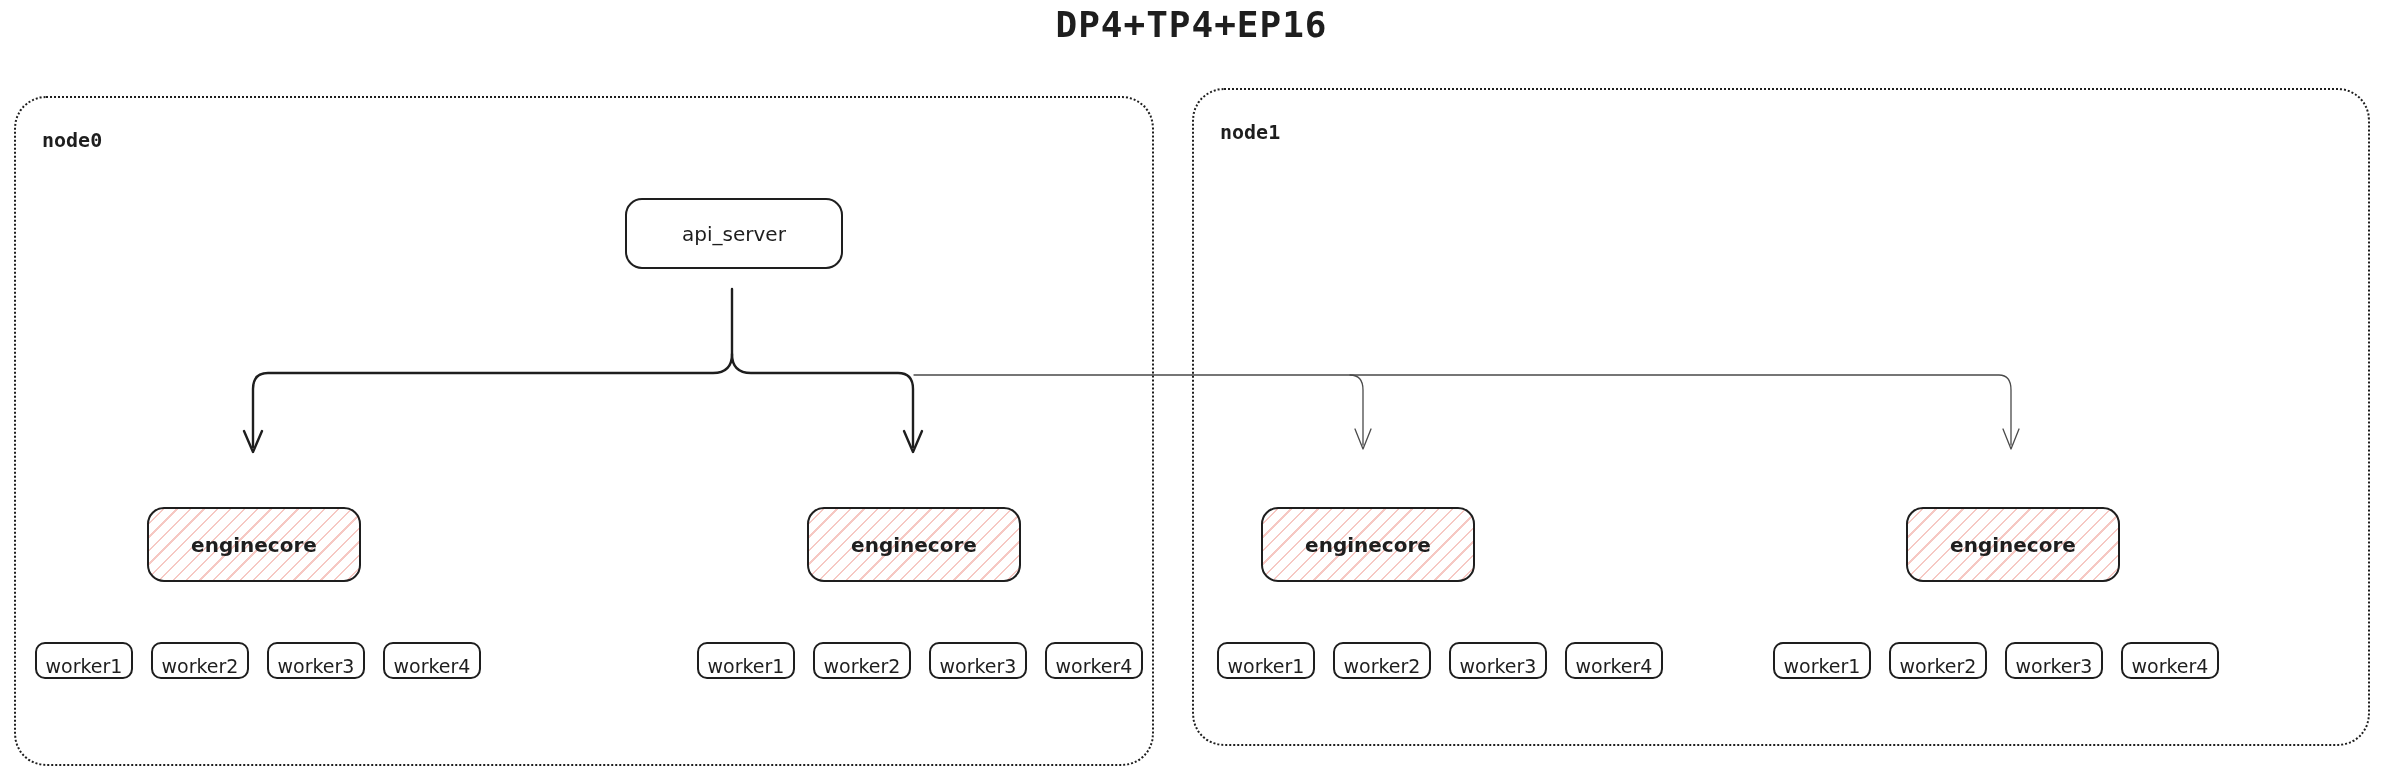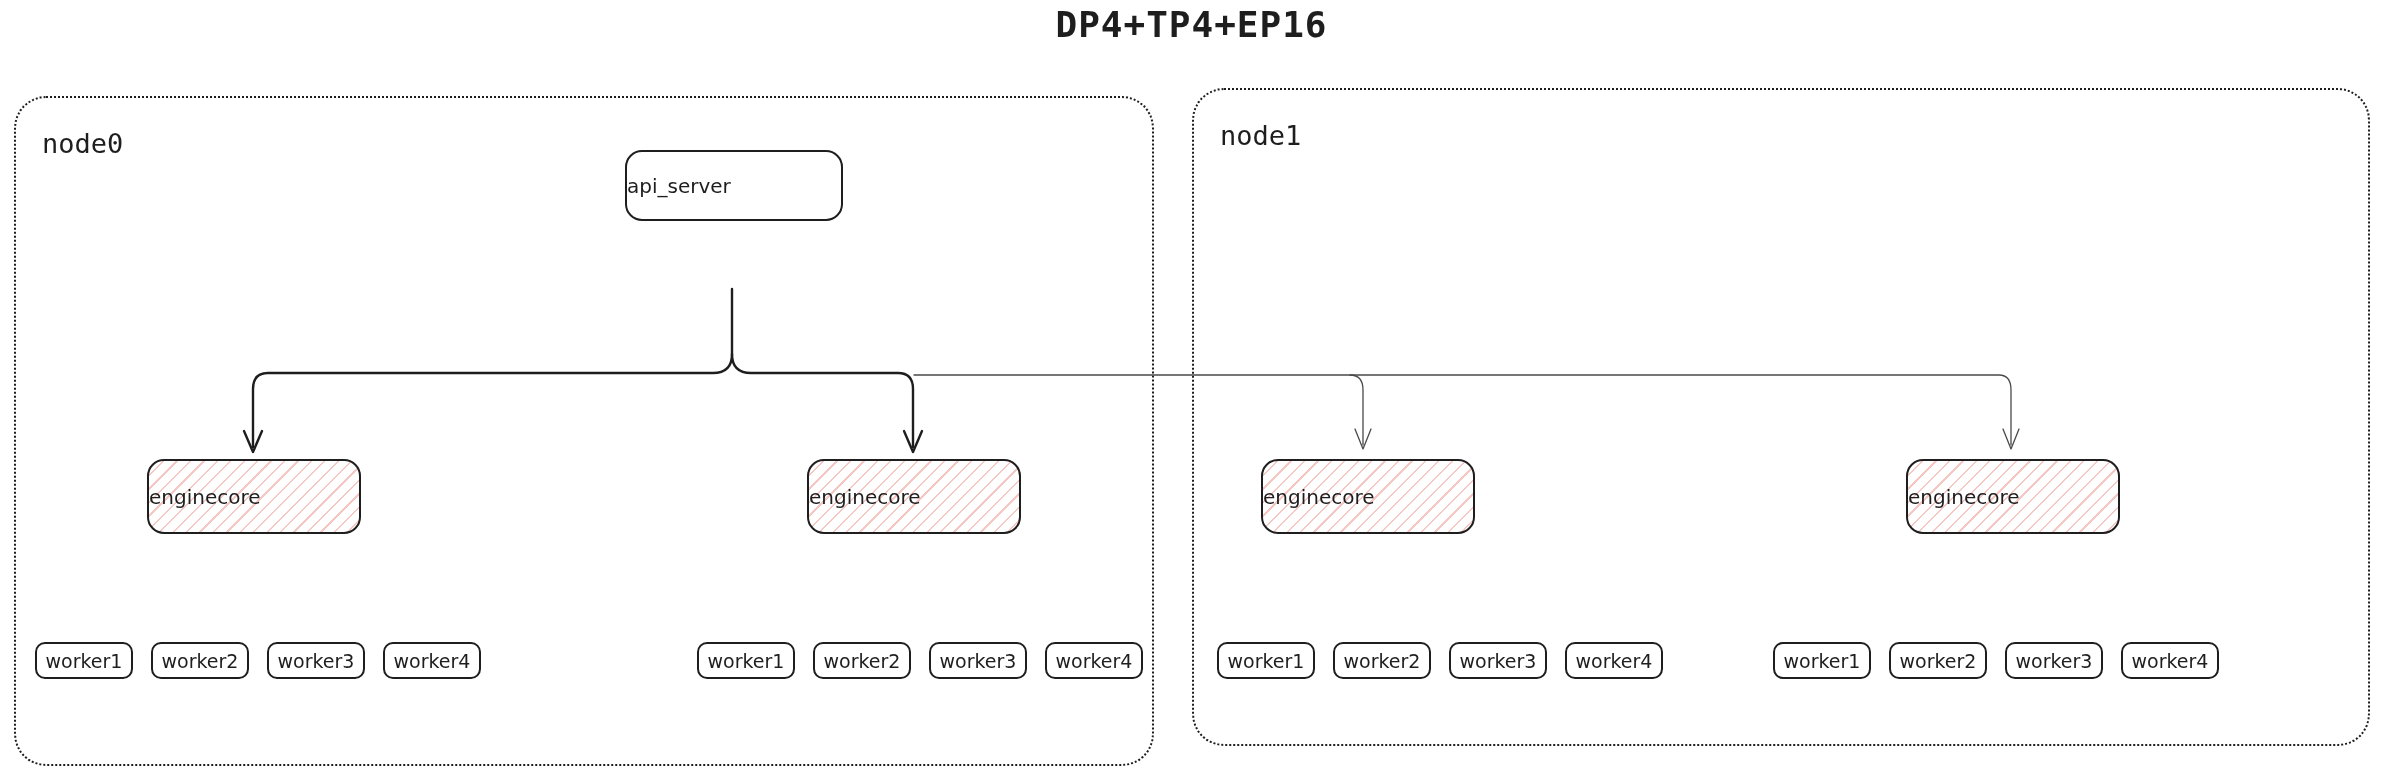--- a/index.html
+++ b/index.html
@@ -19,53 +19,53 @@
     font-weight:bold;font-size:36px;letter-spacing:1px;
   }
   .node-box{
     position:absolute;border:2.5px dotted var(--border);border-radius:32px;background:transparent;
   }
   #node0{left:14px;top:96px;width:1136px;height:666px;}
   #node1{left:1192px;top:88px;width:1174px;height:654px;}
   .node-label{
     position:absolute;left:26px;top:30px;
     font-family:"DejaVu Sans Mono","Liberation Mono",monospace;
-    font-weight:normal;font-size:27px;
+    font-weight:bold;font-size:20px;
   }
   .big-box{
     position:absolute;border:2.3px solid var(--border);border-radius:17px;background:#fff;
-    display:flex;align-items:center;font-size:20px;
+    display:flex;align-items:center;justify-content:center;font-size:20px;margin-top:48px;
   }
   #api-server{left:625px;top:150px;width:214px;height:67px;z-index:2;}
   #async-llm{left:625px;top:218px;width:214px;height:70px;z-index:1;}
   .hatch-green{
     background-color:#fff;
     background-image:repeating-linear-gradient(135deg,
       var(--async-llm-hatch) 0px, var(--async-llm-hatch) 1.6px,
       transparent 1.6px, transparent 9.5px);
   }
   .hatch-red{
     background-color:#fff;
     background-image:repeating-linear-gradient(135deg,
       var(--enginecore-hatch) 0px, var(--enginecore-hatch) 1.6px,
       transparent 1.6px, transparent 9.5px);
   }
-  .enginecore{width:210px;height:71px;top:459px;}
+  .enginecore{width:210px;height:71px;top:459px;font-weight:bold;}
   #enginecore-0{left:147px;}
   #enginecore-1{left:807px;}
   #enginecore-2{left:1261px;}
   #enginecore-3{left:1906px;}
   .worker-row{position:absolute;top:642px;display:flex;gap:18px;}
   #worker-row-0{left:35px;}
   #worker-row-1{left:697px;}
   #worker-row-2{left:1217px;}
   #worker-row-3{left:1773px;}
   .worker{
     width:98px;height:37px;border:2px solid var(--border);border-radius:10px;background:#fff;
-    display:flex;align-items:center;justify-content:center;font-size:19px;box-sizing:border-box;
+    display:flex;align-items:flex-end;justify-content:center;font-size:19px;box-sizing:border-box;
   }
   #connectors{position:absolute;left:0;top:0;pointer-events:none;}
   .edge-thick{stroke:var(--border);stroke-width:2.4;fill:none;stroke-linecap:round;stroke-linejoin:round;}
   .edge-thin{stroke:var(--secondary-line);stroke-width:1.3;fill:none;stroke-linecap:round;stroke-linejoin:round;}
 </style>
 </head>
 <body>
 
 <div id="canvas">
 

